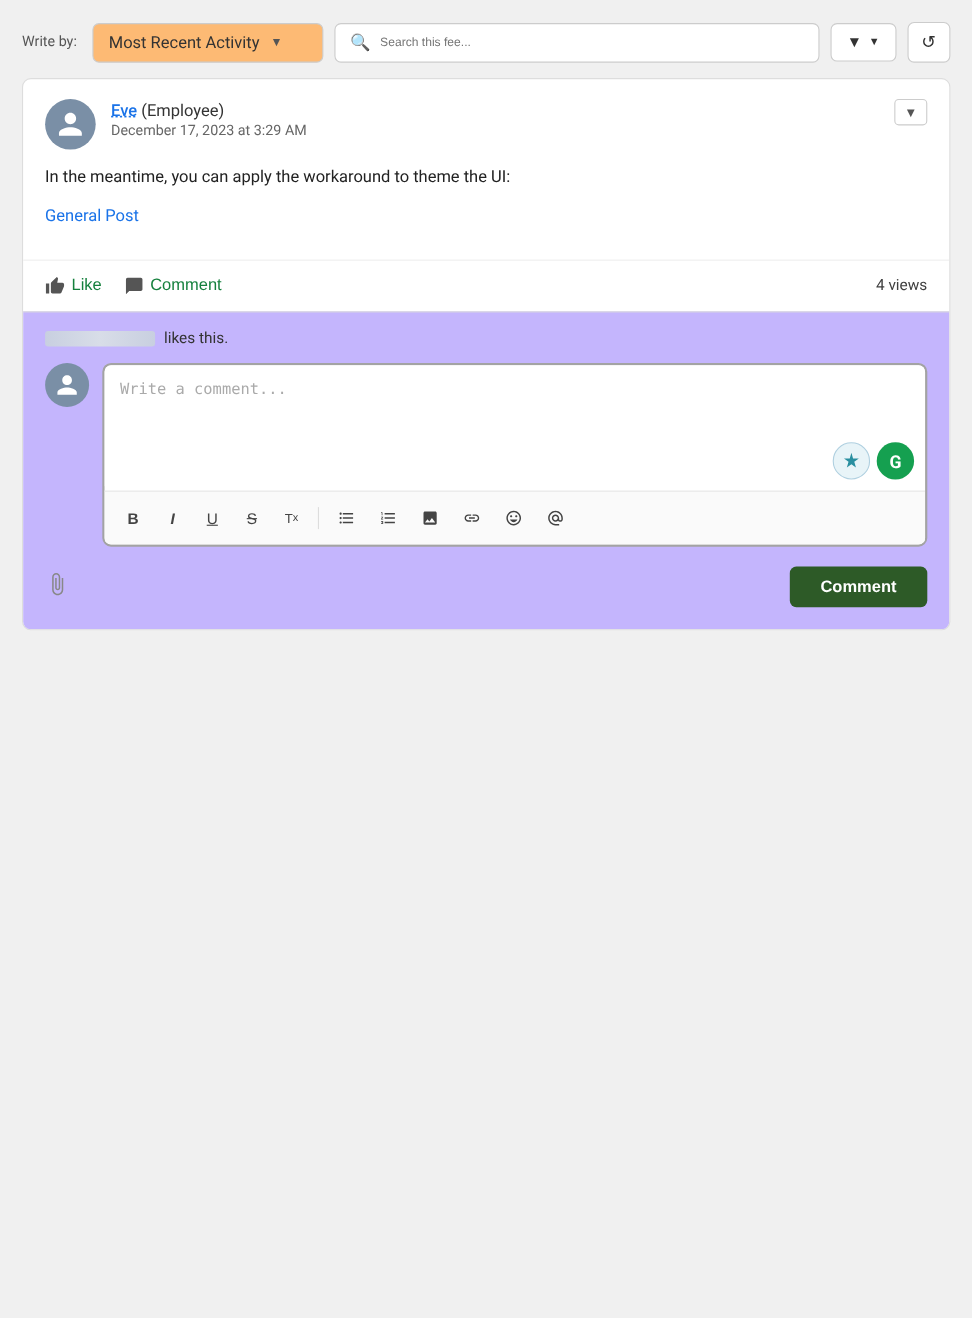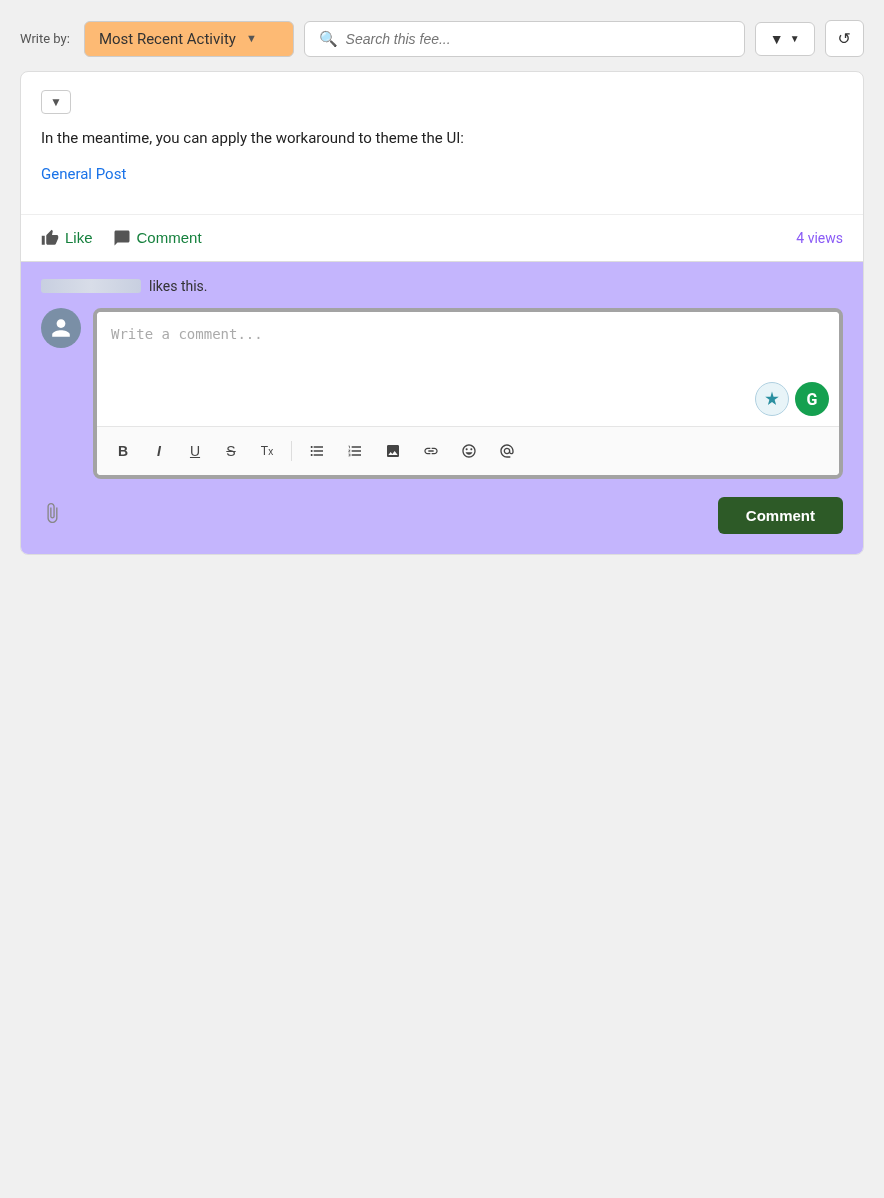--- a/index.html
+++ b/index.html
@@ -50,25 +50,24 @@
       border: 1px solid #ccc;
       border-radius: 6px;
       padding: 8px 14px;
       gap: 8px;
       flex: 1;
     }
 
     .search-box input {
       border: none;
       outline: none;
-      font-size: 14px;
+      font-size: 11px;
       color: #888;
       width: 100%;
       background: transparent;
-      font-style: italic;
     }
 
     .search-icon-char {
       color: #aaa;
       font-size: 15px;
     }
 
     .filter-btn {
       display: flex;
       align-items: center;
@@ -216,21 +215,21 @@
       border: none;
       padding: 4px 0;
     }
 
     .action-btn svg {
       fill: #555;
     }
 
     .views-count {
       margin-left: auto;
-      color: #8b5cf6;
+      color: #404040;
       font-size: 14px;
     }
 
     .comment-section {
       background: #c4b5fd;
       border-top: 1px solid #ddd;
       padding: 16px 20px;
     }
 
     .likes-bar {
@@ -263,21 +262,21 @@
       background: #7a8fa6;
       display: flex;
       align-items: center;
       justify-content: center;
       flex-shrink: 0;
     }
 
     .comment-input-area {
       flex: 1;
       background: #fff;
-      border: 4px solid #a3a3a3;
+      border: 2px solid #a3a3a3;
       border-radius: 8px;
       overflow: hidden;
     }
 
     .comment-text-area {
       width: 100%;
       min-height: 110px;
       border: none;
       outline: none;
       padding: 14px 14px 40px;
@@ -410,20 +409,33 @@
     <span style="font-size:10px;">▼</span>
   </div>
   <div class="refresh-btn">
     <span>↺</span>
   </div>
 </div>
 
 <div class="post-card">
 
   <div class="post-header">
+    <div class="post-header-left">
+      <div class="avatar">
+        <svg width="26" height="26" viewBox="0 0 24 24" xmlns="http://www.w3.org/2000/svg">
+          <path d="M12 12c2.7 0 4.8-2.1 4.8-4.8S14.7 2.4 12 2.4 7.2 4.5 7.2 7.2 9.3 12 12 12zm0 2.4c-3.2 0-9.6 1.6-9.6 4.8v2.4h19.2v-2.4c0-3.2-6.4-4.8-9.6-4.8z"></path>
+        </svg>
+      </div>
+      <div>
+        <div>
+          <span class="author-name">Eve</span><span class="author-role"> (Employee)</span>
+        </div>
+        <div class="post-date">December 17, 2023 at 3:29 AM</div>
+      </div>
+    </div>
     <button class="post-menu-btn">▼</button>
   </div>
 
   <div class="post-body">
     <p>In the meantime, you can apply the workaround to theme the UI:</p>
     <a class="expand-post-link">General Post</a>
   </div>
 
   <div class="post-actions">
     <button class="action-btn">

